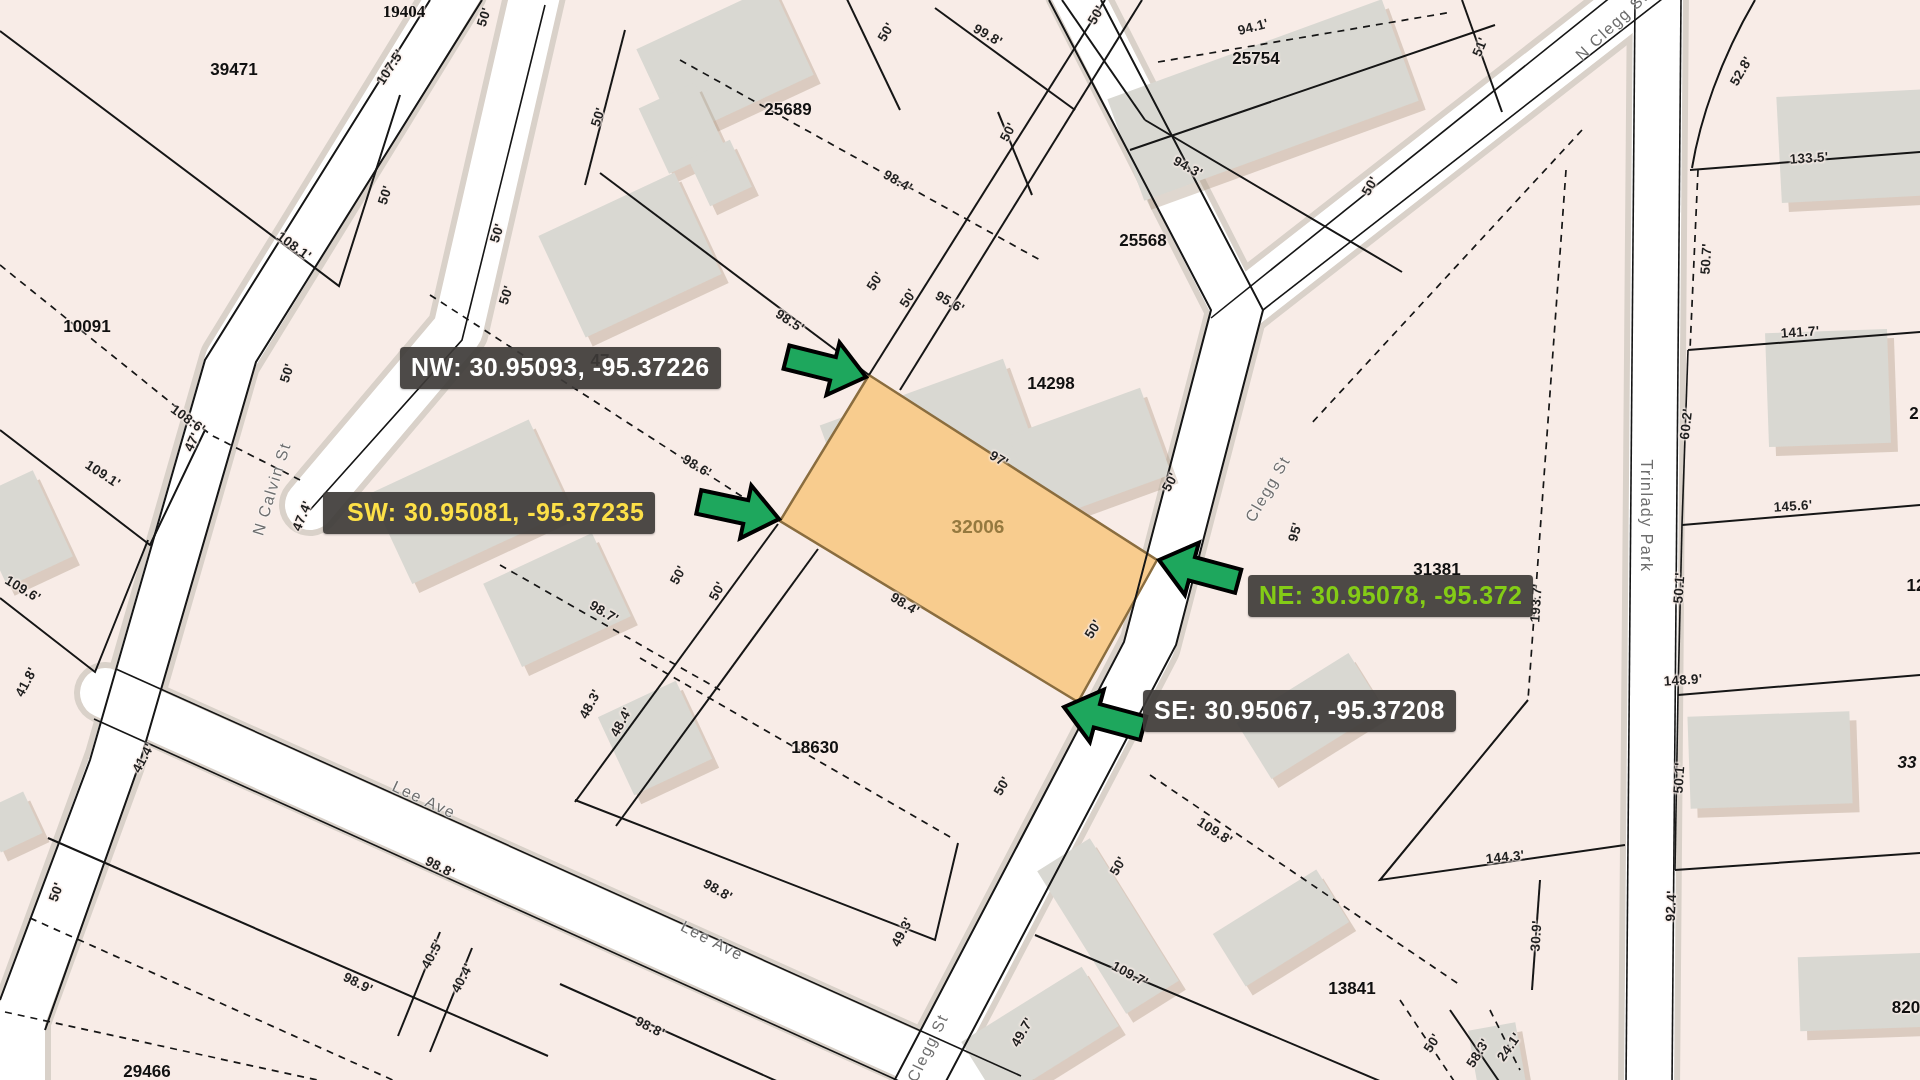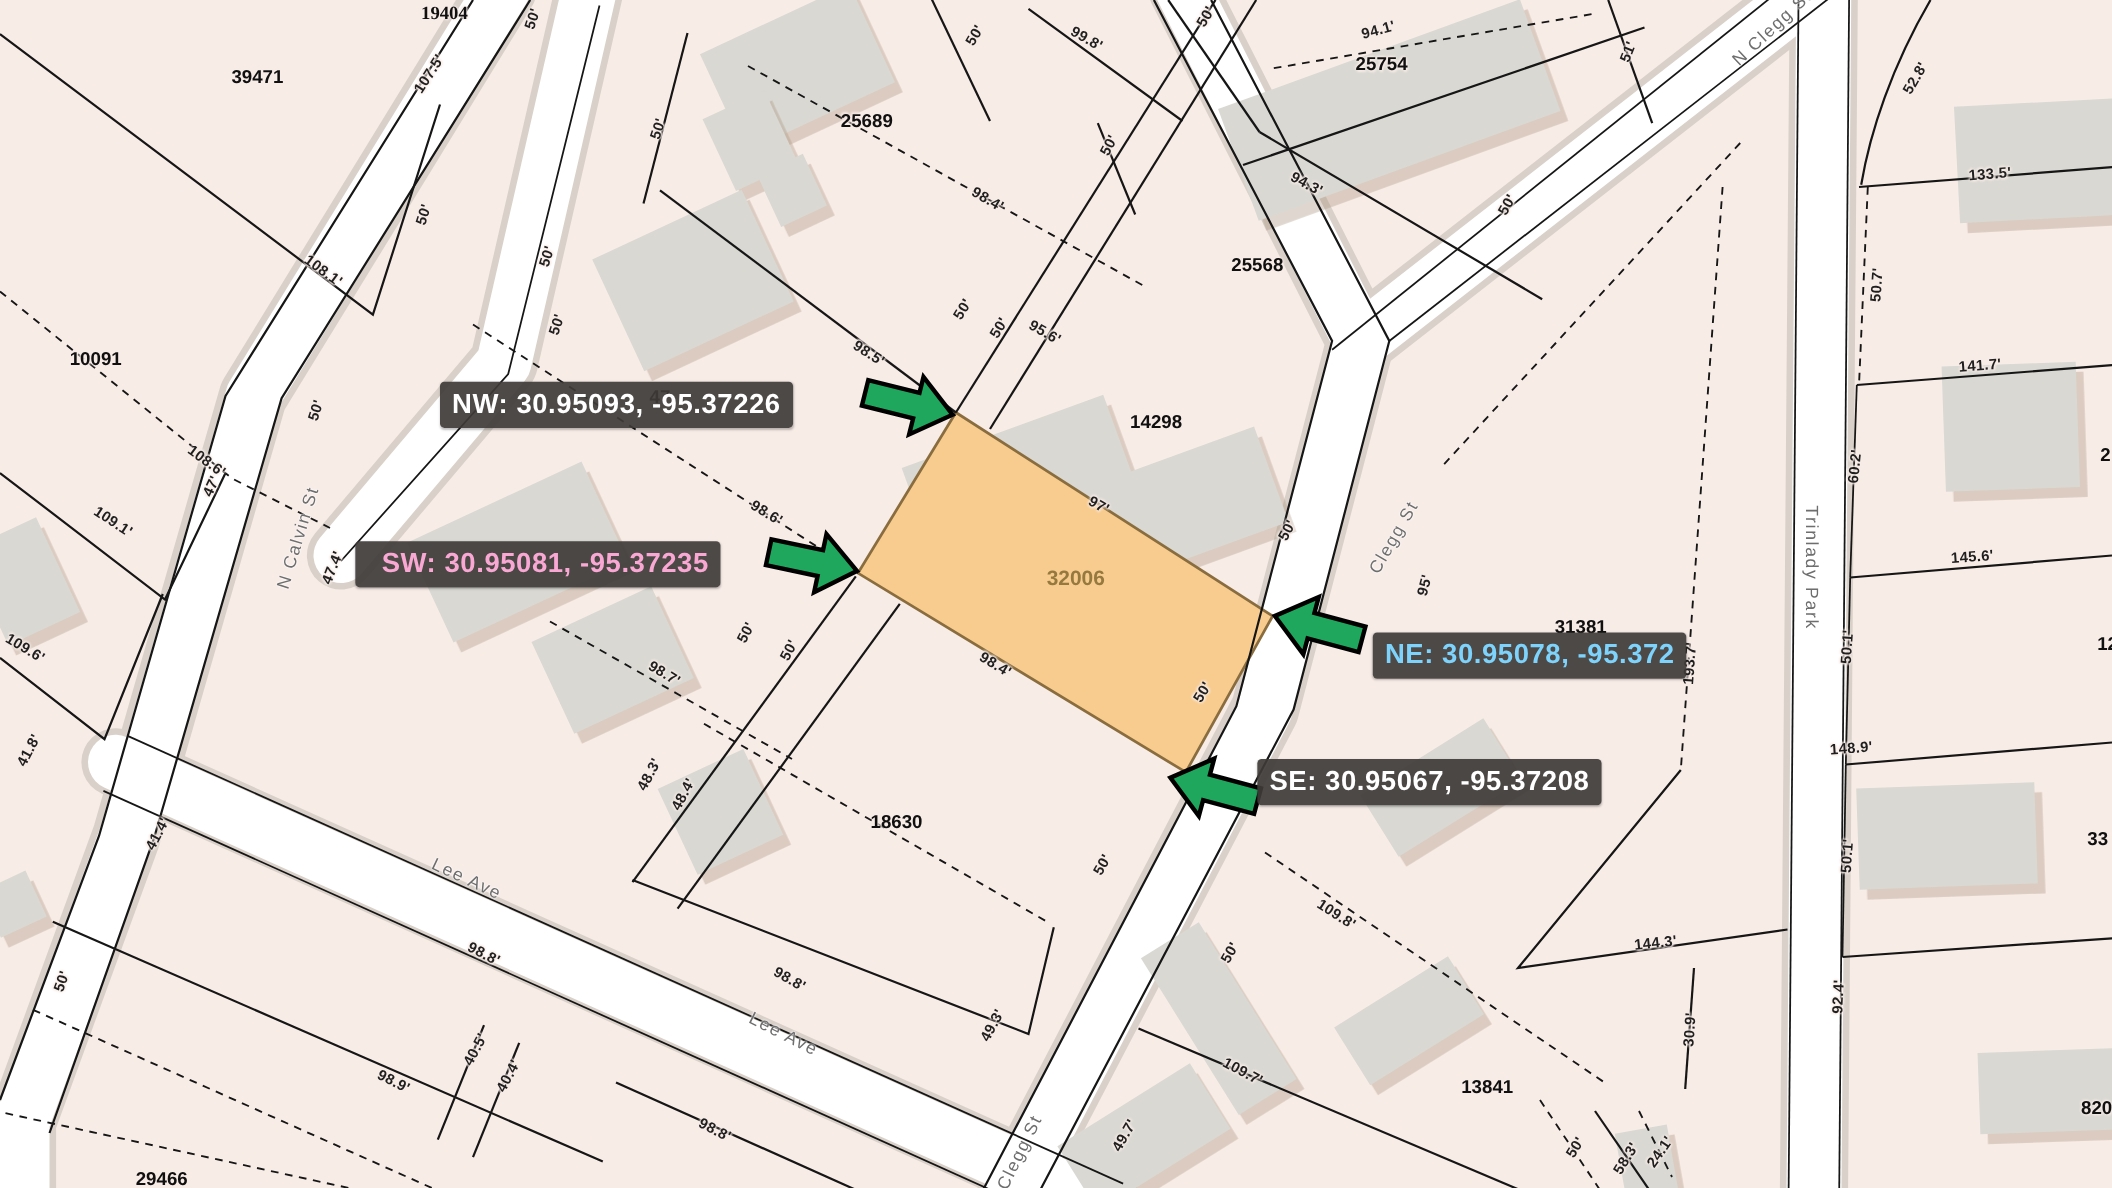--- a/index.html
+++ b/index.html
@@ -282,30 +282,30 @@
       <div class="lbl pnum" style="left: 1256px; top: 59px; transform: translate(-50%, -50%) rotate(0deg);">25754</div>
       <div class="lbl pnum" style="left: 1143px; top: 241px; transform: translate(-50%, -50%) rotate(0deg);">25568</div>
       <div class="lbl pnum" style="left: 1051px; top: 384px; transform: translate(-50%, -50%) rotate(0deg);">14298</div>
       <div class="lbl pnum" style="left: 1437px; top: 570px; transform: translate(-50%, -50%) rotate(0deg);">31381</div>
       <div class="lbl pnum" style="left: 815px; top: 748px; transform: translate(-50%, -50%) rotate(0deg);">18630</div>
       <div class="lbl pnum" style="left: 147px; top: 1072px; transform: translate(-50%, -50%) rotate(0deg);">29466</div>
       <div class="lbl pnum" style="left: 1352px; top: 989px; transform: translate(-50%, -50%) rotate(0deg);">13841</div>
       <div class="lbl pnum" style="left: 600px; top: 361px; transform: translate(-50%, -50%) rotate(0deg);">47</div>
       <div class="lbl pnum" style="left: 1914px; top: 414px; transform: translate(-50%, -50%) rotate(0deg);">2</div>
       <div class="lbl pnum" style="left: 1916px; top: 586px; transform: translate(-50%, -50%) rotate(0deg);">12</div>
-      <div class="lbl pnum" style="left: 1907px; top: 763px; transform: translate(-50%, -50%) rotate(0deg);">33</div>
+      <div class="lbl pnum" style="left: 1907px; top: 763px; transform: translate(-50%, -50%) rotate(0deg); font-style: italic;">33</div>
       <div class="lbl pnum" style="left: 1906px; top: 1008px; transform: translate(-50%, -50%) rotate(0deg);">820</div>
       <div class="lbl street" style="left: 272px; top: 489px; transform: translate(-50%, -50%) rotate(-73deg);">N Calvin St</div>
       <div class="lbl street" style="left: 424px; top: 800px; transform: translate(-50%, -50%) rotate(25deg);">Lee Ave</div>
       <div class="lbl street" style="left: 712px; top: 941px; transform: translate(-50%, -50%) rotate(27deg);">Lee Ave</div>
       <div class="lbl street" style="left: 1268px; top: 489px; transform: translate(-50%, -50%) rotate(-60deg);">Clegg St</div>
       <div class="lbl street" style="left: 928px; top: 1048px; transform: translate(-50%, -50%) rotate(-64deg);">Clegg St</div>
       <div class="lbl street" style="left: 1612px; top: 26px; transform: translate(-50%, -50%) rotate(-43deg);">N Clegg St</div>
       <div class="lbl street" style="left: 1646px; top: 516px; transform: translate(-50%, -50%) rotate(90deg);">Trinlady Park</div>
       <div class="lbl hnum" style="left: 978px; top: 527px; transform: translate(-50%, -50%) rotate(0deg); color: rgb(149, 121, 63);">32006</div>
     </div>
   <div id="boxLayer">
       <div class="coordbox" style="left: 400px; top: 347px; background: rgba(62, 59, 56, 0.92); color: rgb(255, 255, 255);">NW: 30.95093, -95.37226</div>
-      <div class="coordbox" style="left: 323px; top: 492px; background: rgba(62, 59, 56, 0.92); color: #f9a8d4; padding-left: 24px;">SW: 30.95081, -95.37235</div>
-      <div class="coordbox" style="left: 1248px; top: 575px; background: rgba(62, 59, 56, 0.92); color: #7dd3fc;">NE: 30.95078, -95.372</div>
+      <div class="coordbox" style="left: 323px; top: 492px; background: rgba(62, 59, 56, 0.92); color: #fde047; padding-left: 24px;">SW: 30.95081, -95.37235</div>
+      <div class="coordbox" style="left: 1248px; top: 575px; background: rgba(62, 59, 56, 0.92); color: #84cc16;">NE: 30.95078, -95.372</div>
       <div class="coordbox" style="left: 1143px; top: 690px; background: rgba(62, 59, 56, 0.92); color: rgb(255, 255, 255);">SE: 30.95067, -95.37208</div>
     </div>
 </div>
 
 </body></html>

